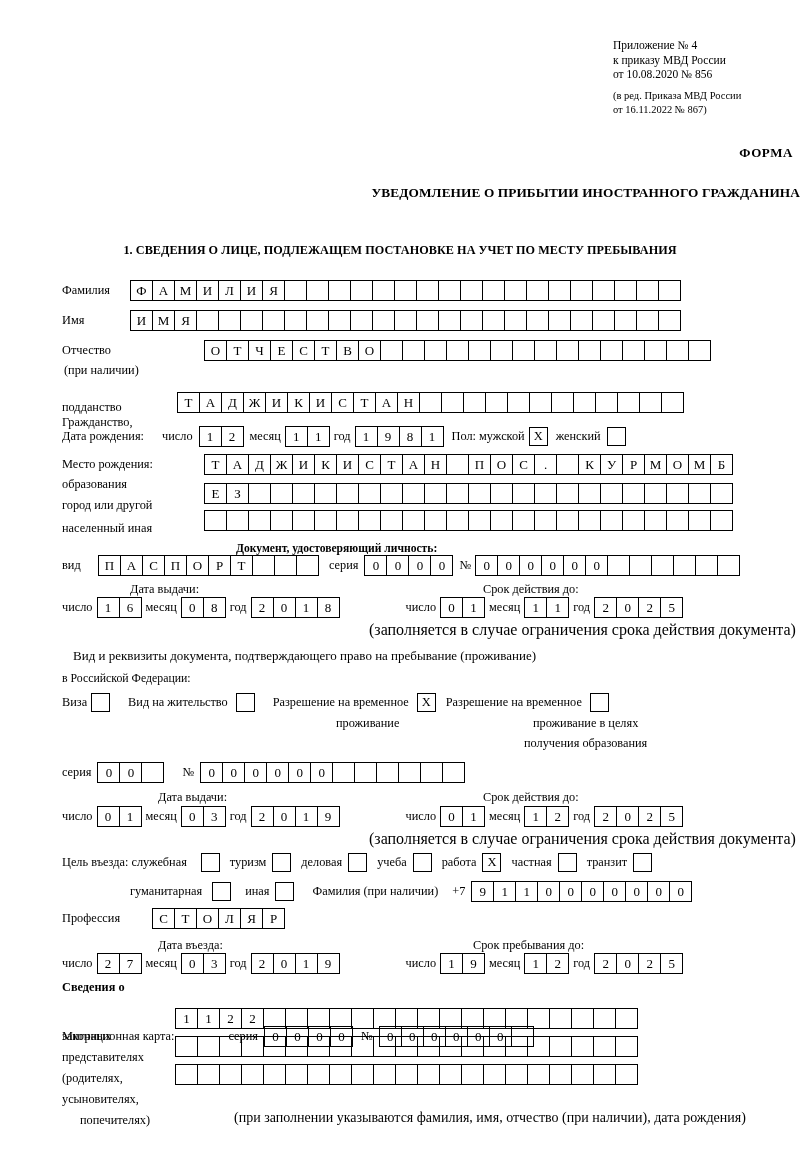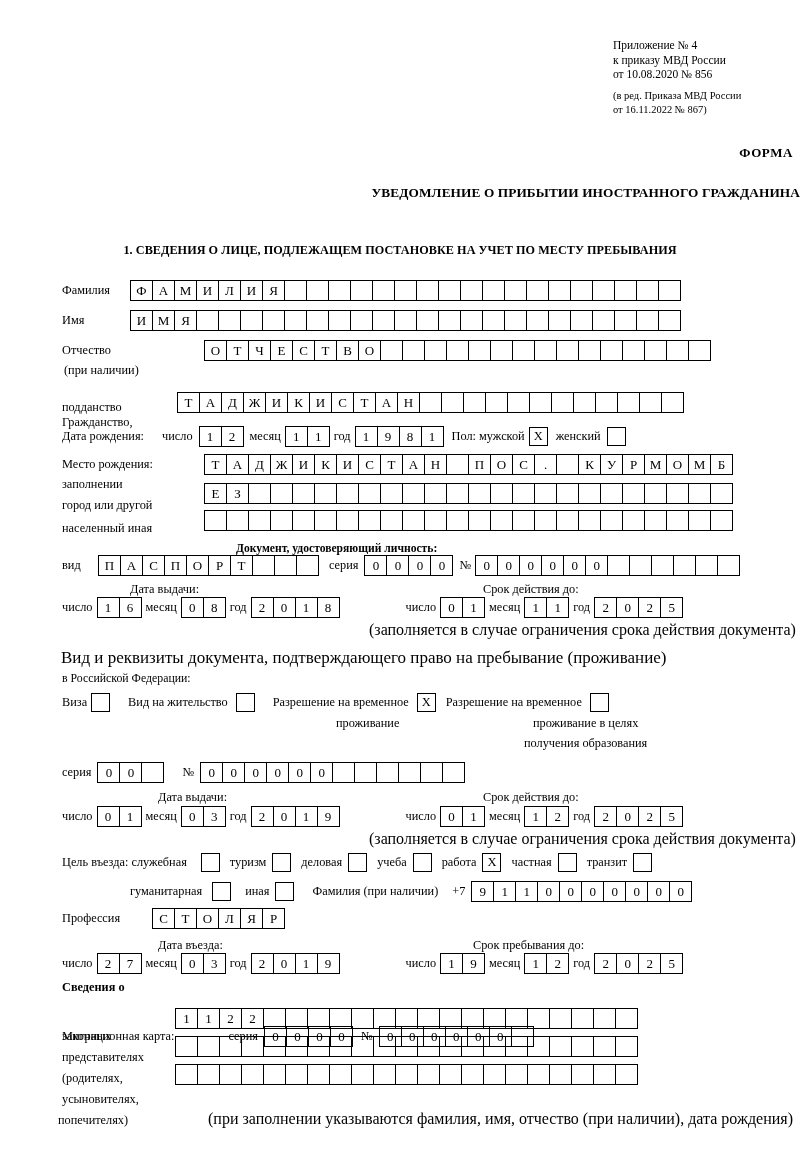--- a/index.html
+++ b/index.html
@@ -262,21 +262,21 @@
       <span class="bx"></span>
       <span class="bx">К</span>
       <span class="bx">У</span>
       <span class="bx">Р</span>
       <span class="bx">М</span>
       <span class="bx">О</span>
       <span class="bx">М</span>
       <span class="bx">Б</span>
     </span>
   </div>
-  <div class="lbl" style="position:absolute; left:62px; top:477px;">заполнении</div>
+  <div class="lbl" style="position:absolute; left:62px; top:477px;">образования</div>
 
   <div class="row" style="left:204px; top:483px;">
     <span class="boxes">
       <span class="bx">Е</span>
       <span class="bx">З</span>
       <span class="bx"></span>
       <span class="bx"></span>
       <span class="bx"></span>
       <span class="bx"></span>
       <span class="bx"></span>
@@ -420,21 +420,21 @@
     <span class="sp4"></span>
     <span class="boxes">
       <span class="bx">2</span>
       <span class="bx">0</span>
       <span class="bx">2</span>
       <span class="bx">5</span>
     </span>
   </div>
   <div class="note-it" style="position:absolute; left:369px; top:621px;">(заполняется в случае ограничения срока действия документа)</div>
 
-  <div class="lbl" style="position:absolute; left:61px; top:648px; font-size:17px;">Вид и реквизиты документа, подтверждающего право на пребывание (проживание)</div>
+  <div class="lbl" style="position:absolute; left:73px; top:648px; font-size:13px;">Вид и реквизиты документа, подтверждающего право на пребывание (проживание)</div>
   <div class="lbl" style="position:absolute; left:62px; top:671px; font-size:11.8px;">в Российской Федерации:</div>
 
   <div class="row" style="left:62px; top:693px;">
     <span class="lbl">Виза</span>
     <span class="sp4"></span>
     <span class="cbx"></span>
     <span class="sp18"></span>
     <span class="lbl">Вид на жительство</span>
     <span class="sp8"></span>
     <span class="cbx"></span>
@@ -673,21 +673,21 @@
       <span class="bx">0</span>
       <span class="bx"></span>
     </span>
   </div>
 
   <div class="lbl" style="position:absolute; left:62px; top:980px;font-weight:bold;">Сведения о</div>
   <div class="lbl" style="position:absolute; left:62px; top:1029px;">законных</div>
   <div class="lbl" style="position:absolute; left:62px; top:1050px;">представителях</div>
   <div class="lbl" style="position:absolute; left:62px; top:1071px;">(родителях,</div>
   <div class="lbl" style="position:absolute; left:62px; top:1092px;">усыновителях,</div>
-  <div class="lbl" style="position:absolute; left:58px; top:1113px;text-align:center;">попечителях)</div>
+  <div class="lbl" style="position:absolute; left:80px; top:1113px;text-align:center;">попечителях)</div>
 
   <div class="row" style="left:175px; top:1008px;">
     <span class="boxes">
       <span class="bx">1</span>
       <span class="bx">1</span>
       <span class="bx">2</span>
       <span class="bx">2</span>
       <span class="bx"></span>
       <span class="bx"></span>
       <span class="bx"></span>
@@ -753,15 +753,15 @@
       <span class="bx"></span>
       <span class="bx"></span>
       <span class="bx"></span>
       <span class="bx"></span>
       <span class="bx"></span>
       <span class="bx"></span>
       <span class="bx"></span>
     </span>
   </div>
 
-  <div class="lbl" style="position:absolute; left:208px; top:1110px; font-size:16px;">(при заполнении указываются фамилия, имя, отчество (при наличии), дата рождения)</div>
+  <div class="lbl" style="position:absolute; left:234px; top:1110px; font-size:14px;">(при заполнении указываются фамилия, имя, отчество (при наличии), дата рождения)</div>
 
 </div>
 
 </body></html>

